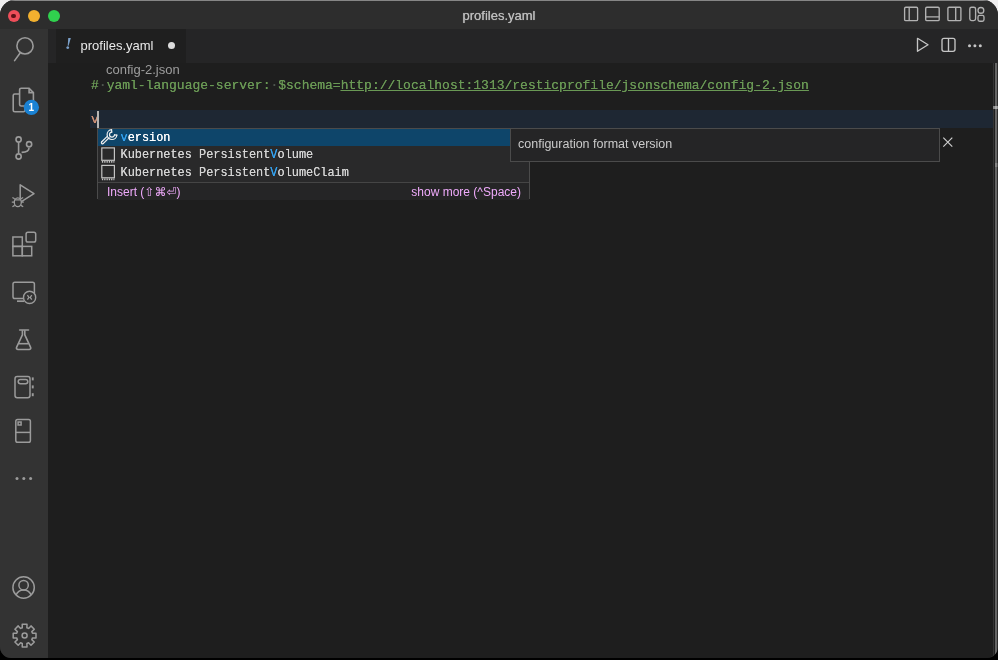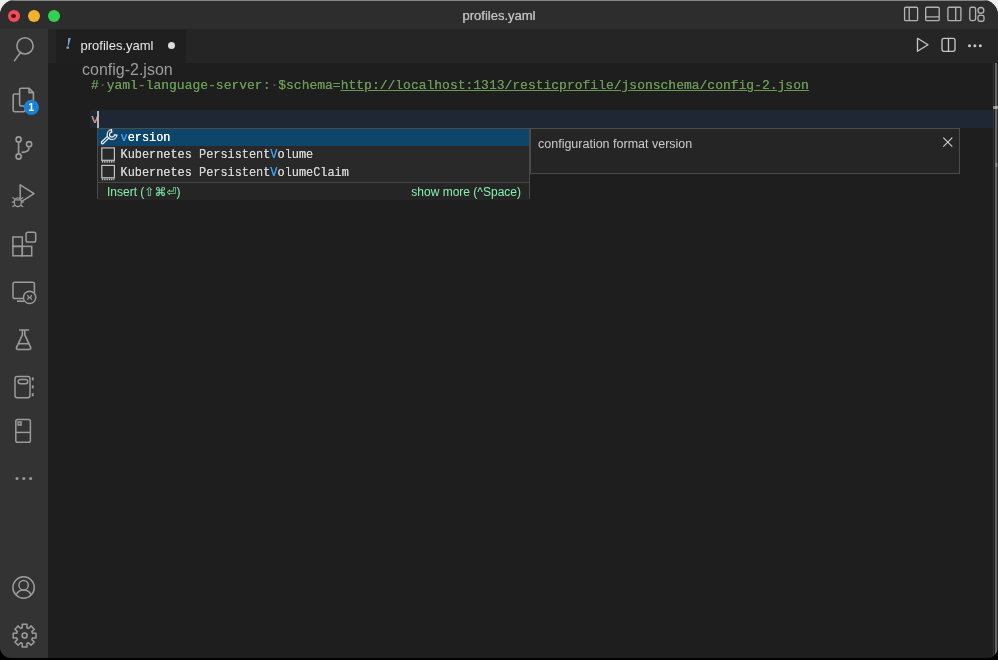--- a/index.html
+++ b/index.html
@@ -20,22 +20,22 @@
   
   #activity{position:absolute;left:0;top:29px;width:48px;height:629px;background:#333333;}
   
   #tabstrip{position:absolute;left:48px;top:29px;width:950px;height:34px;background:#252526;}
   #tab{position:absolute;left:8px;top:0;width:130px;height:34px;background:#1f1f1f;}
   .excl{position:absolute;left:9px;top:4px;color:#7ba0c9;font-size:17.5px;font-weight:700;
     font-style:italic;font-family:"Liberation Serif",serif;}
   .tabname{position:absolute;left:24.5px;top:9px;font-size:13px;color:#e9e9e9;}
   .tabdot{position:absolute;left:111.5px;top:13px;width:7px;height:7px;border-radius:50%;background:#dcdcdc;}
   
-  #breadcrumb{position:absolute;left:82px;top:63px;height:14px;line-height:14px;
-    font-size:16px;color:#9d9d9d;}
+  #breadcrumb{position:absolute;left:106px;top:63px;height:14px;line-height:14px;
+    font-size:13px;color:#9d9d9d;}
   
   #lineband{position:absolute;left:90px;top:110px;width:903px;height:18px;background:#1e2733;}
   .codeline{position:absolute;left:91px;height:17px;line-height:17px;white-space:pre;
     font-family:"Liberation Mono",monospace;font-size:13px;text-shadow:0 0 0.4px currentColor;}
   #l1{top:77px;color:#6a9955;}
   #l1 .ws{color:#4e564e;}
   #l1 .lnk{color:#6a9955;text-decoration:underline;}
   #l3{top:111px;color:#ce9178;}
   #cursor{position:absolute;left:97.2px;top:110.5px;width:2px;height:17.5px;background:#b4b4b4;}
   #ruler{position:absolute;left:993px;top:63px;width:1px;height:595px;background:#343434;}
@@ -44,25 +44,25 @@
   
   #suggest{position:absolute;left:97px;top:127.5px;width:433px;height:71px;background:#29292a;
     border:1px solid #4b4b4b;box-sizing:border-box;}
   .srow{position:absolute;left:0;width:431px;height:17.5px;}
   .srow .lbl{position:absolute;left:22.5px;top:2px;font-family:"Liberation Mono",monospace;
     font-size:11.9px;color:#d4d4d4;white-space:pre;text-shadow:0 0 0.4px currentColor;}
   #srow1{top:0px;background:#0e456a;}
   #srow1 .lbl{color:#ffffff;}
   .hl{color:#35a3f1;}
   #sfooter{position:absolute;left:0;top:53.5px;width:431px;height:16.5px;border-top:1px solid #454545;
-    background:#252526;color:#86efac;font-size:12px;}
+    background:#252526;color:#f0abfc;font-size:12px;}
   #sfooter .ins{position:absolute;left:9px;top:2px;}
   #sfooter .more{position:absolute;right:8px;top:2px;margin-left:24px;}
   
-  #docs{position:absolute;left:530px;top:127.5px;width:430px;height:46px;background:#252526;
+  #docs{position:absolute;left:510px;top:127.5px;width:430px;height:34px;background:#252526;
     border:1px solid #4b4b4b;box-sizing:border-box;}
   #docs .txt{position:absolute;left:7px;top:8px;font-size:12.5px;color:#cbcbcb;}
   #icons{position:absolute;left:0;top:0;z-index:10;}
   #redge{position:absolute;right:1.2px;top:63px;width:1.4px;height:593px;background:rgba(255,255,255,0.32);z-index:11;border-bottom-right-radius:8px;}
 </style>
 </head>
 <body>
 <div id="topbg"></div>
 <div id="win">
 

